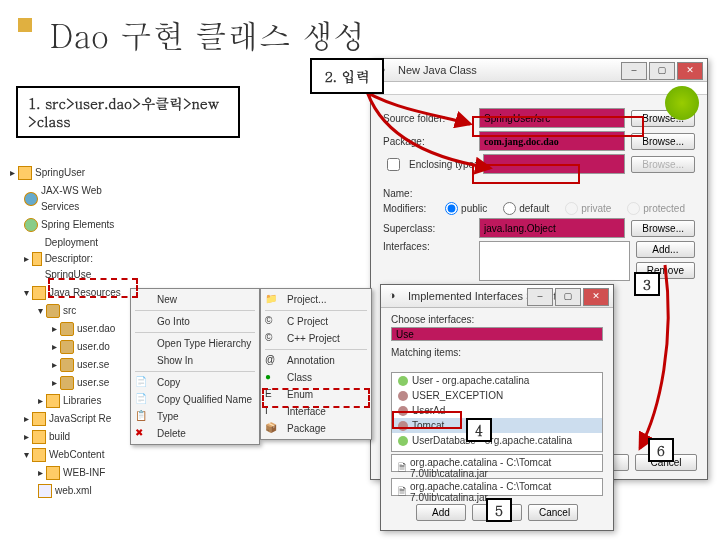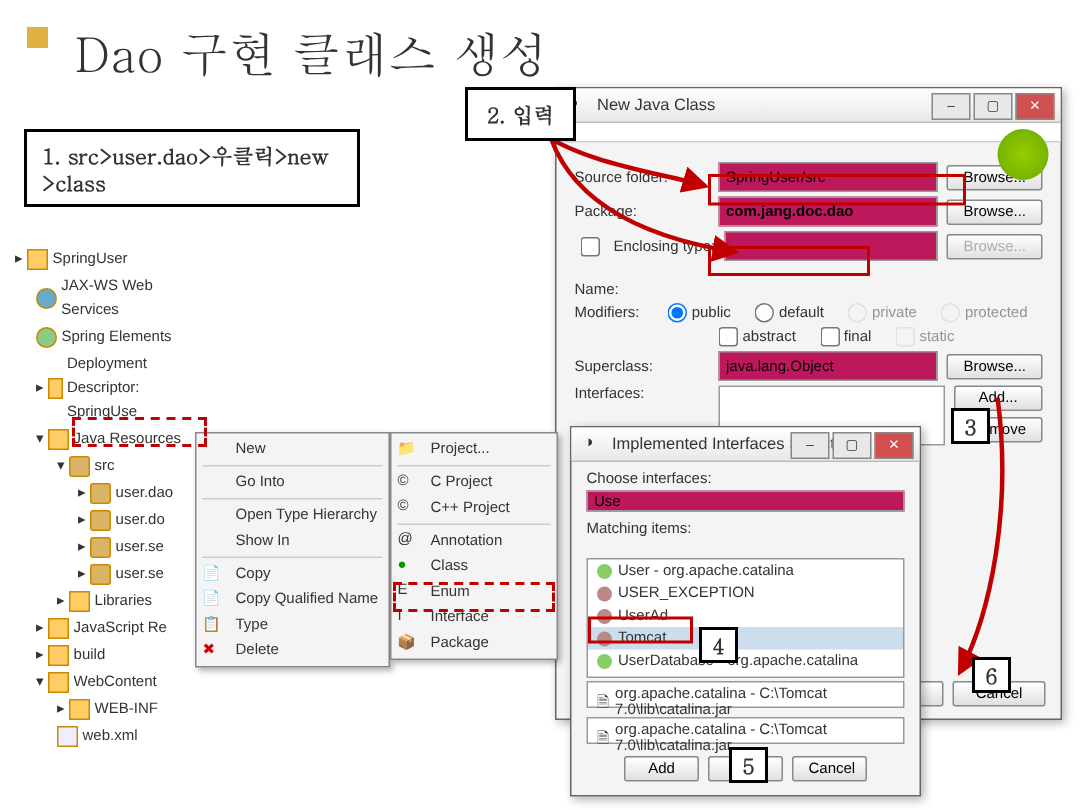--- a/index.html
+++ b/index.html
@@ -177,21 +177,21 @@
     <div style="position:absolute;right:8px;top:4px;width:34px;height:34px;border-radius:50%;background:radial-gradient(#9c0,#6a0)"></div>
   </div>
   <div style="padding:10px 12px">
     <div class="field-row">
         <span class="field-label">Source folder:</span>
         <input class="field-input" value="SpringUser/src" style="">
         <button class="btn">Browse...</button>
       </div>
     <div class="field-row">
         <span class="field-label">Package:</span>
-        <input class="field-input" style="font-family: Liberation Sans, sans-serif; font-weight: bold;" value="com.jang.doc.dao">
+        <input class="field-input" style="font-family: Liberation Serif, serif; font-weight: bold;" value="com.jang.doc.dao">
         <button class="btn">Browse...</button>
       </div>
     <div class="field-row">
         <input type="checkbox" style="">
         <span class="field-label" style="width:78px">Enclosing type:</span>
         <input class="field-input" disabled="" style="">
         <button class="btn" disabled="">Browse...</button>
       </div>
     <div style="height:8px"></div>
     <div class="field-row">
@@ -210,35 +210,20 @@
       <label class="radio" style="opacity:.5">
           <input type="radio" disabled="" style="">
           <span>private</span>
         </label>
       <label class="radio" style="opacity:.5">
           <input type="radio" disabled="" style="">
           <span>protected</span>
         </label>
     </div>
     <div class="field-row">
-        <span class="field-label"></span>
-      <label class="radio">
-          <input type="checkbox" style="">
-          <span>abstract</span>
-        </label>
-      <label class="radio">
-          <input type="checkbox" style="">
-          <span>final</span>
-        </label>
-      <label class="radio" style="opacity:.5">
-          <input type="checkbox" disabled="" style="">
-          <span>static</span>
-        </label>
-    </div>
-    <div class="field-row">
         <span class="field-label">Superclass:</span>
         <input class="field-input" value="java.lang.Object" style="">
         <button class="btn">Browse...</button>
       </div>
     <div class="field-row" style="align-items:flex-start">
         <span class="field-label">Interfaces:</span>
         <div class="list-box" style="flex:1;height:38px"></div>
       <div style="display:flex;flex-direction:column;gap:4px">
         <button class="btn">Add...</button>
         <button class="btn">Remove</button>

